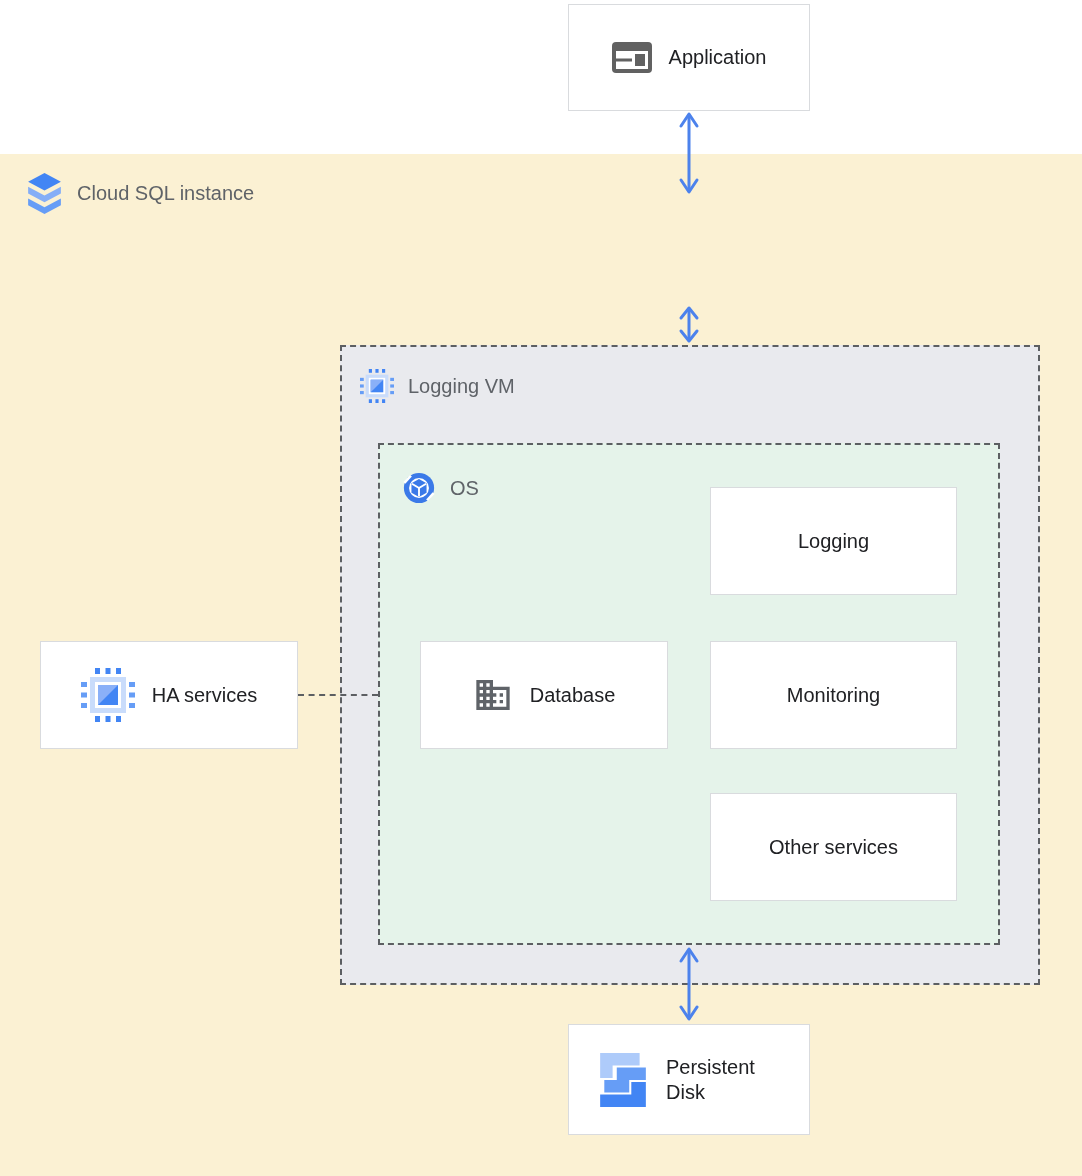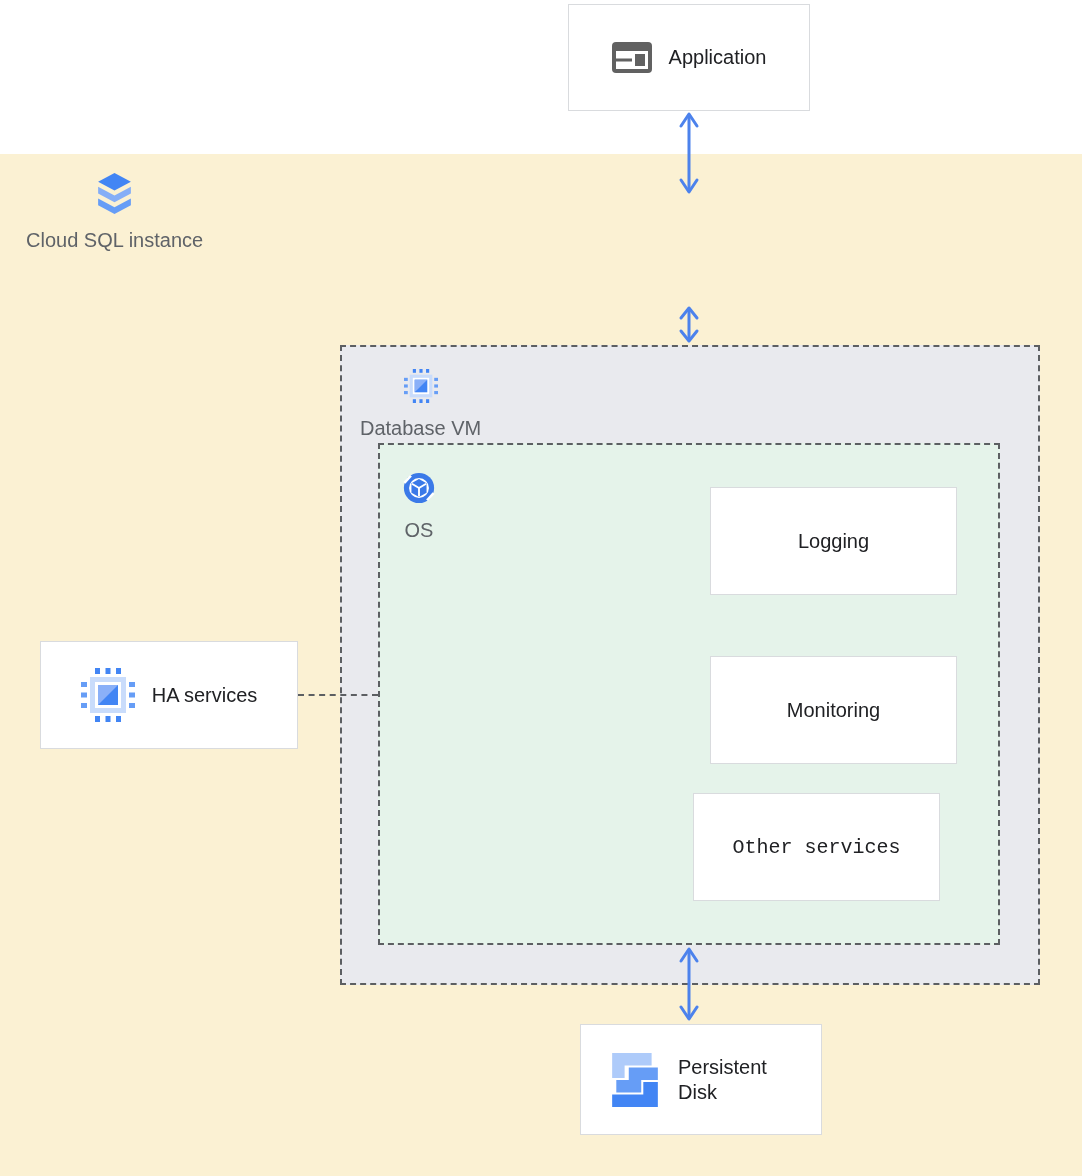--- a/index.html
+++ b/index.html
@@ -26,21 +26,21 @@
     left:340px;top:345px;width:700px;height:640px;
     background:#e9eaee;
   }
   .os-region{
     left:378px;top:443px;width:622px;height:502px;
     background:#e5f3ea;
   }
   .region-label{
     position:absolute;
     display:flex;align-items:center;gap:14px;
-    color:#5f6368;font-size:20px;flex-direction:column;
+    color:#5f6368;font-size:20px;
   }
   .node{
     position:absolute;
     background:#ffffff;
     border:1px solid #d9dbde;
     box-sizing:border-box;
     display:flex;align-items:center;justify-content:center;
     gap:17px;
     color:#202124;font-size:20px;
     z-index:3;
@@ -91,21 +91,21 @@
           <rect x="48" y="14" width="6" height="5"></rect>
             <rect x="48" y="24.5" width="6" height="5"></rect>
             <rect x="48" y="35" width="6" height="5"></rect>
         </g>
         <rect x="9" y="9" width="36" height="36" fill="#c9dcfb"></rect>
         <rect x="14" y="14" width="26" height="26" fill="#ffffff"></rect>
         <rect x="17" y="17" width="20" height="20" fill="#4285f4"></rect>
         <polygon points="17,17 37,17 17,37" fill="#8ab0f8"></polygon>
       </svg>
     </span>
-    <span>Database VM</span>
+    <span>Logging VM</span>
   </div>
 
   <div class="dashed-region os-region"></div>
   <div class="region-label" style="left:402px;top:471px;align-items:center;">
     <span>
       <svg width="34" height="34" viewBox="0 0 36 36">
         <circle cx="18" cy="18" r="16" fill="#3b79e8"></circle>
         <circle cx="18" cy="18" r="10.5" fill="#ffffff"></circle>
         <polygon points="18,8.5 26,13 26,23 18,27.5 10,23 10,13" fill="#3b79e8"></polygon>
         <g stroke="#ffffff" stroke-width="2" fill="none">
@@ -148,26 +148,34 @@
       <line x1="13" y1="4" x2="13" y2="35"></line>
       <polyline points="5,13 13,3 21,13"></polyline>
       <polyline points="5,26 13,36 21,26"></polyline>
     </g>
   </svg>
 
   <div class="node" style="left:710px;top:487px;width:247px;height:108px;">
     <span class="label">Logging</span>
   </div>
 
-
-  <div class="node" style="left:710px;top:641px;width:247px;height:108px;margin-top:15px;">
+  <div class="node" style="left:420px;top:641px;width:248px;height:108px;">
+    <span>
+      <svg width="40" height="40" viewBox="0 0 24 24">
+        <path fill="#5f6368" d="M12 7V3H2v18h20V7H12zM6 19H4v-2h2v2zm0-4H4v-2h2v2zm0-4H4V9h2v2zm0-4H4V5h2v2zm4 12H8v-2h2v2zm0-4H8v-2h2v2zm0-4H8V9h2v2zm0-4H8V5h2v2zm10 12h-8v-2h2v-2h-2v-2h2v-2h-2V9h8v10zm-2-8h-2v2h2v-2zm0 4h-2v2h2v-2z"></path>
+      </svg>
+    </span>
+    <span class="label">Database</span>
+  </div>
+
+  <div class="node" style="left:710px;top:641px;width:247px;height:108px;">
     <span class="label">Monitoring</span>
   </div>
 
-  <div class="node" style="left:693px;top:793px;width:247px;height:108px;font-family:Liberation Mono, monospace;">
+  <div class="node" style="left:710px;top:793px;width:247px;height:108px;">
     <span class="label">Other services</span>
   </div>
 
   <div class="node" style="left:40px;top:641px;width:258px;height:108px;">
     <span>
       <svg width="54" height="54" viewBox="0 0 54 54">
         <g fill="#4285f4">
           <rect x="14" y="0" width="5" height="6"></rect>
             <rect x="24.5" y="0" width="5" height="6"></rect>
             <rect x="35" y="0" width="5" height="6"></rect>
@@ -195,21 +203,21 @@
   <div class="ha-connector"></div>
 
   <svg class="arrow" style="left:676px;top:946px;" width="26" height="76">
     <g stroke="#4c82ec" stroke-width="3" fill="none" stroke-linecap="round" stroke-linejoin="round">
       <line x1="13" y1="4" x2="13" y2="72"></line>
       <polyline points="5,15 13,3 21,15"></polyline>
       <polyline points="5,61 13,73 21,61"></polyline>
     </g>
   </svg>
 
-  <div class="node" style="left:568px;top:1024px;width:242px;height:111px;gap:20px;margin-left:12px;">
+  <div class="node" style="left:568px;top:1024px;width:242px;height:111px;gap:20px;">
     <span>
       <svg width="46" height="54" viewBox="0 0 44 52">
         <path d="M0,0 H38 V12 H12 V24 H0 Z" fill="#aecbfa"></path>
         <path d="M16,14 H44 V26 H28 V38 H4 V26 H16 Z" fill="#669df6"></path>
         <path d="M30,28 H44 V52 H0 V40 H30 Z" fill="#4285f4"></path>
       </svg>
     </span>
     <span class="label wrap-label">Persistent Disk</span>
   </div>
 

